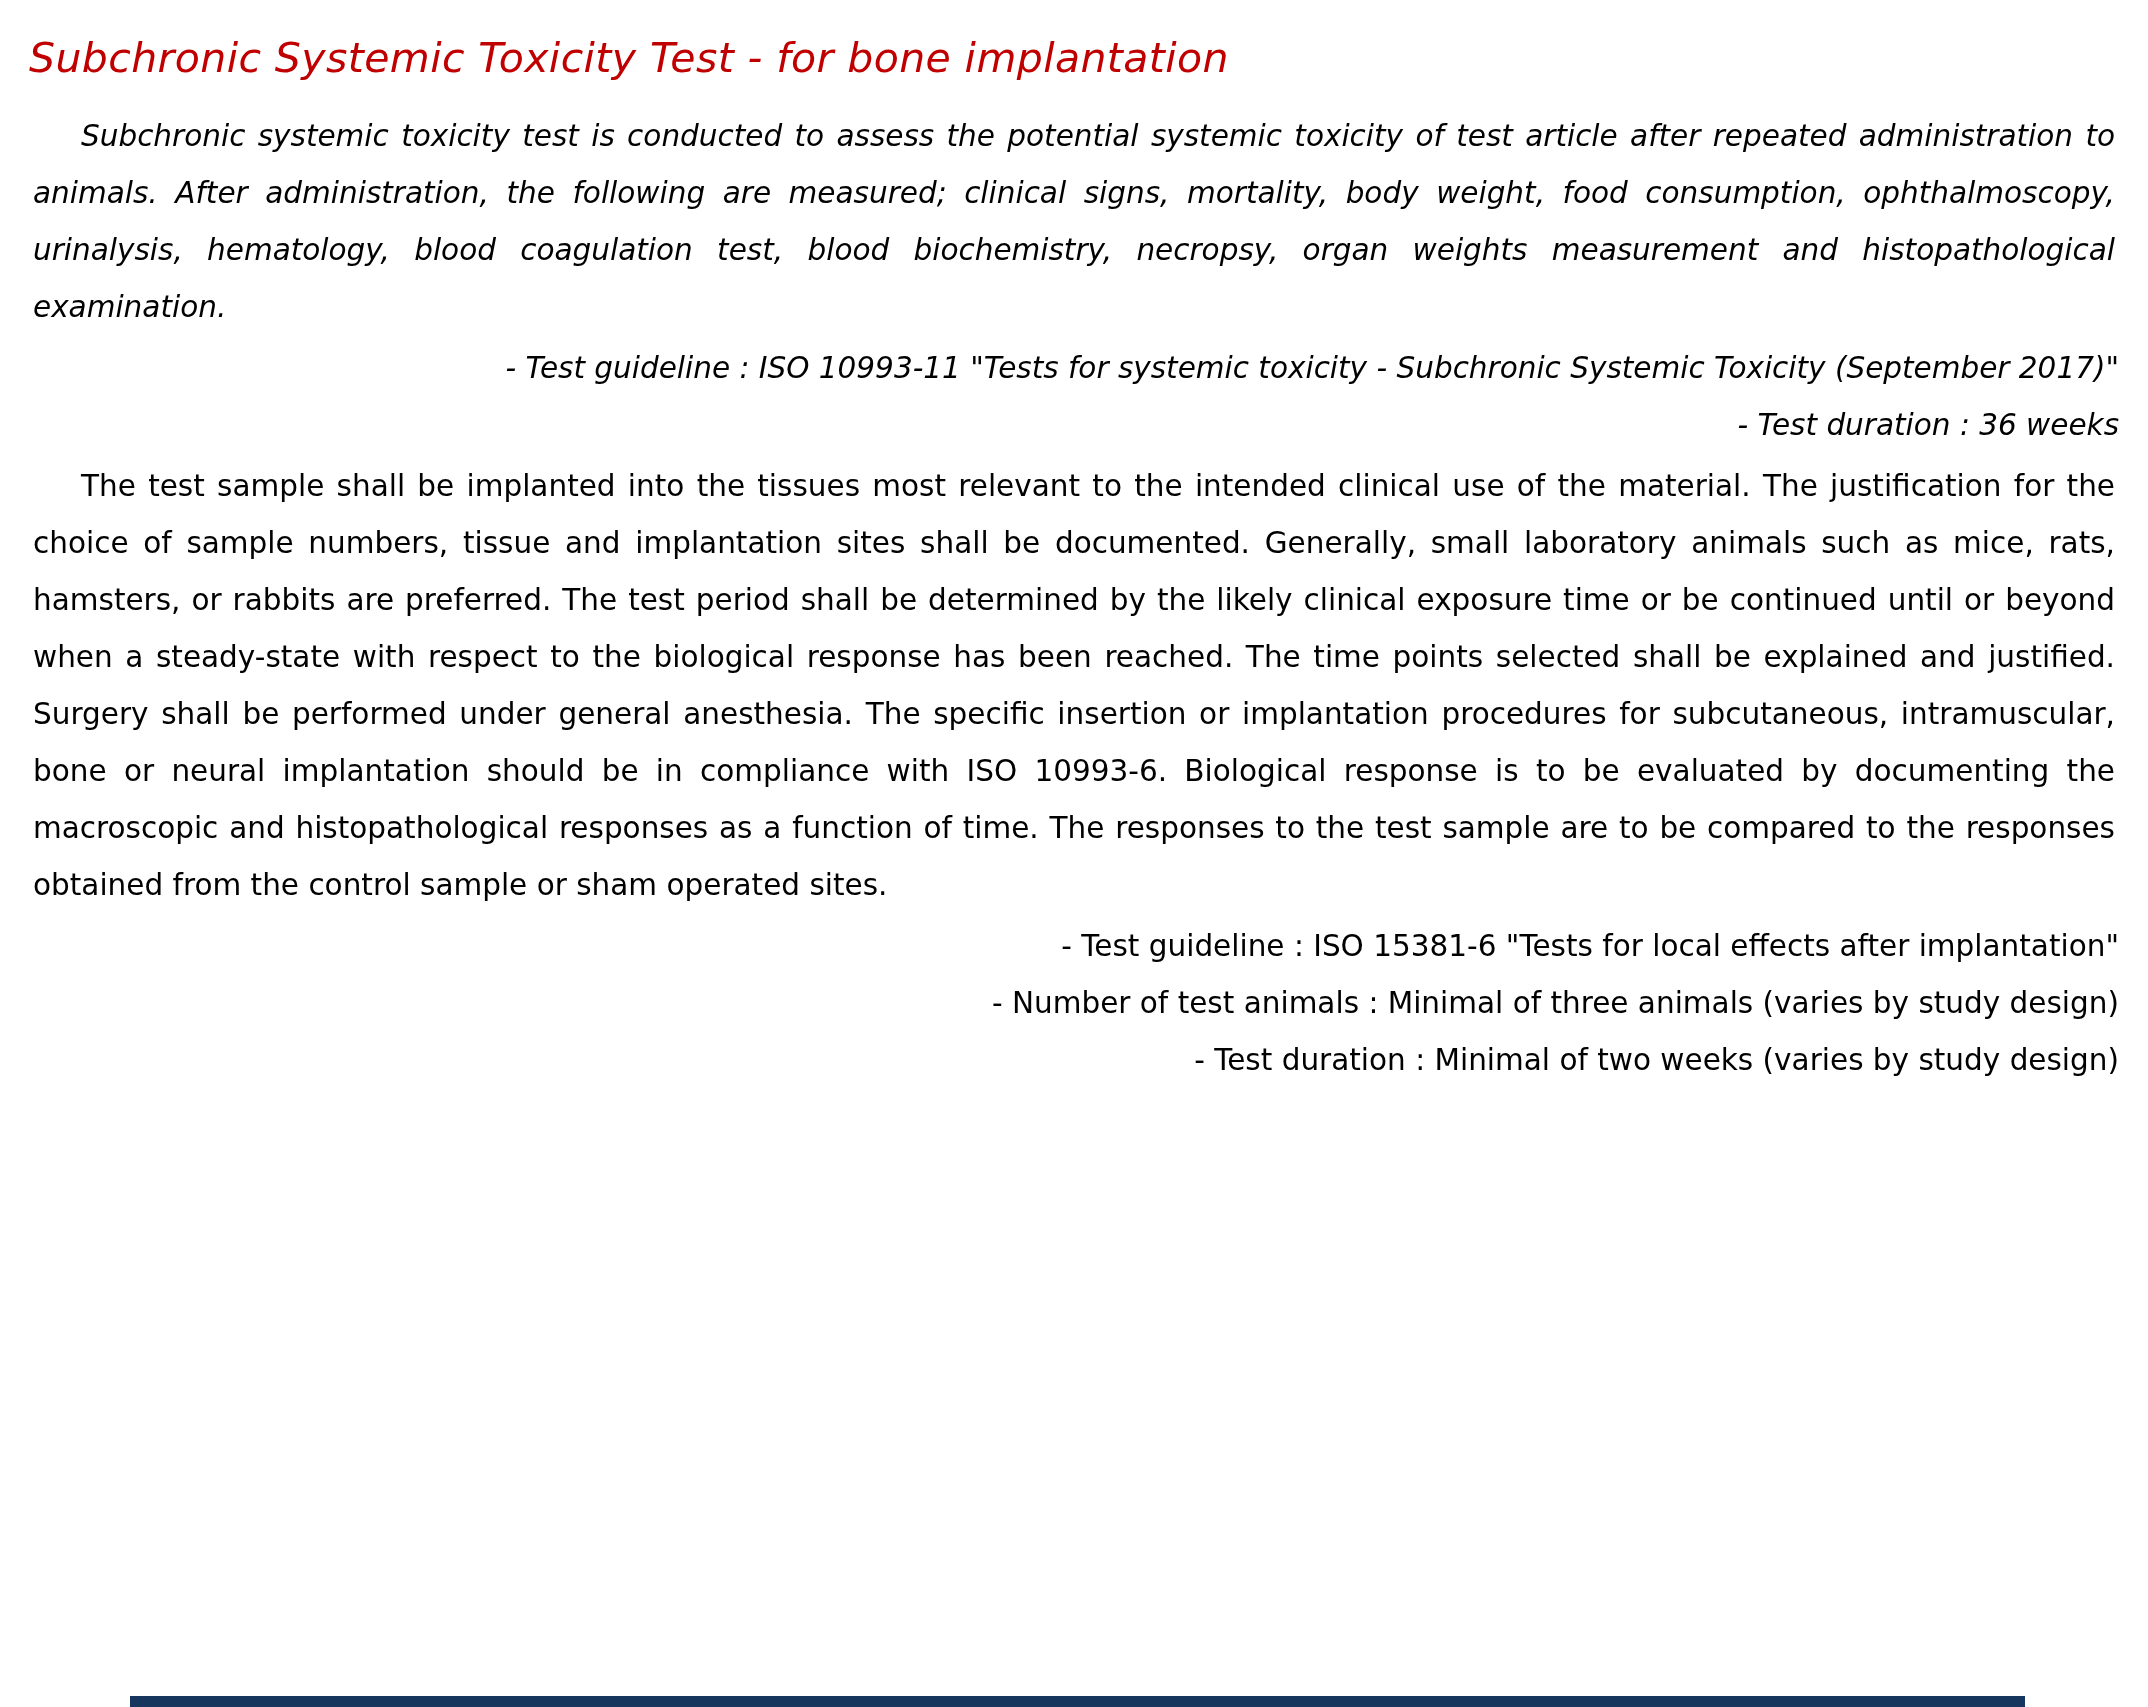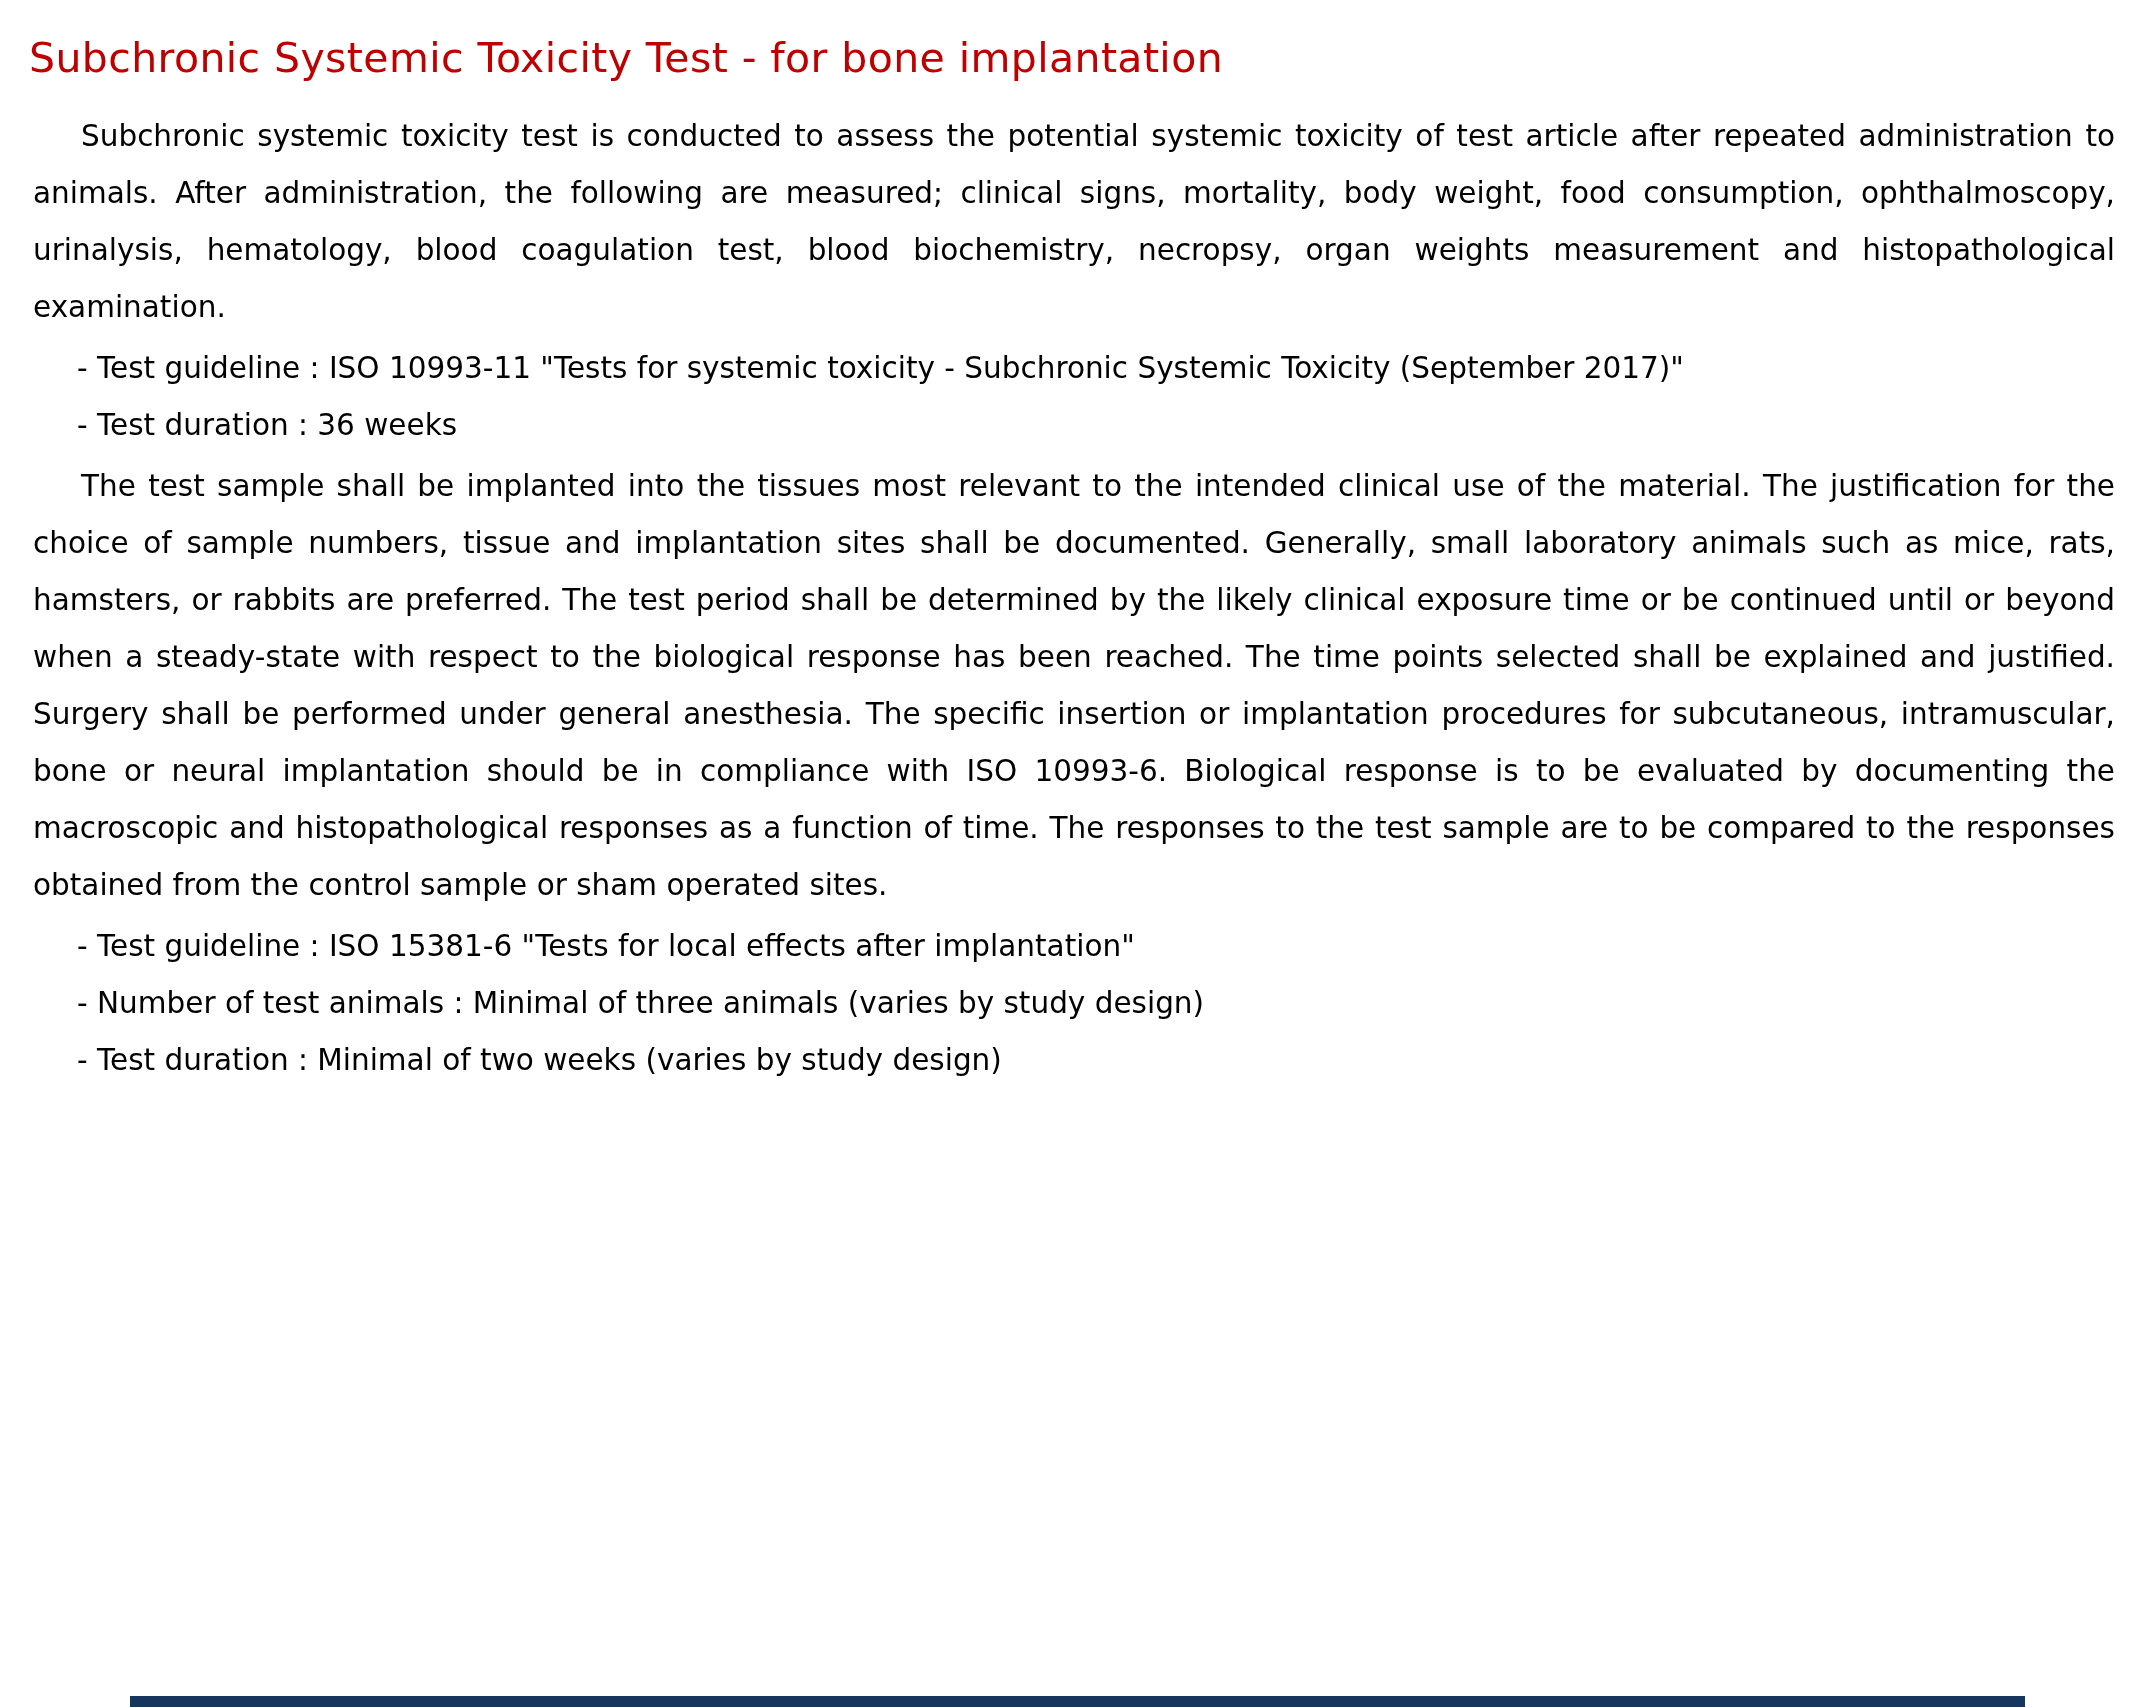--- a/index.html
+++ b/index.html
@@ -19,37 +19,37 @@
     padding: 33px 29px 0 29px;
   }
   h1.section-heading {
     margin: 0 0 24px 0;
     font-size: 41px;
     line-height: 1.25;
     font-weight: 400;
     color: #c00000;
     letter-spacing: 0.4px;
   }
-  .section-upper { margin-bottom: 0; }
+  .section-upper { margin-bottom: 0; font-style: italic; }
   .section-lower h1.section-heading {
     margin-top: 103px;
   }
   p.body-para {
     margin: 4px;
     font-size: 29.5px;
     line-height: 57px;
     text-align: justify;
     text-indent: 48px;
   }
   p.bullet-line {
     margin: 0;
     font-size: 29.5px;
     line-height: 57px;
     padding-left: 48px;
-    text-align: left;
+    text-align: right;
   }
   .footer-bar {
     position: absolute;
     bottom: 0;
     left: 130px;
     width: 1895px;
     height: 12px;
     background: #17365d;
   }
 </style>

